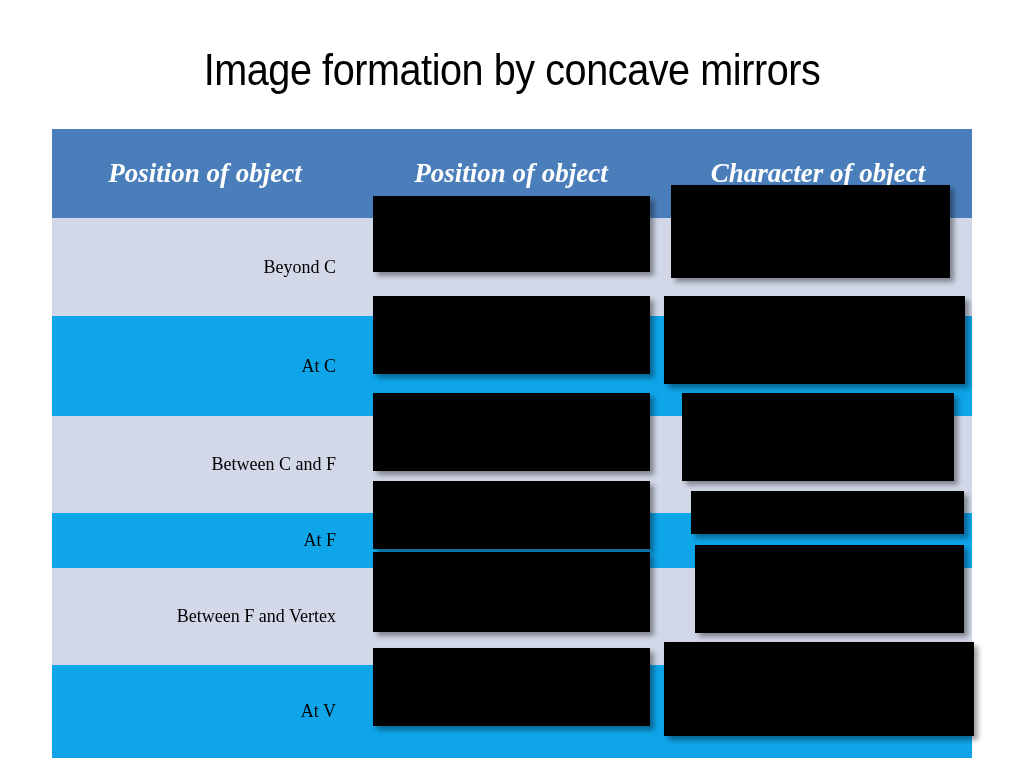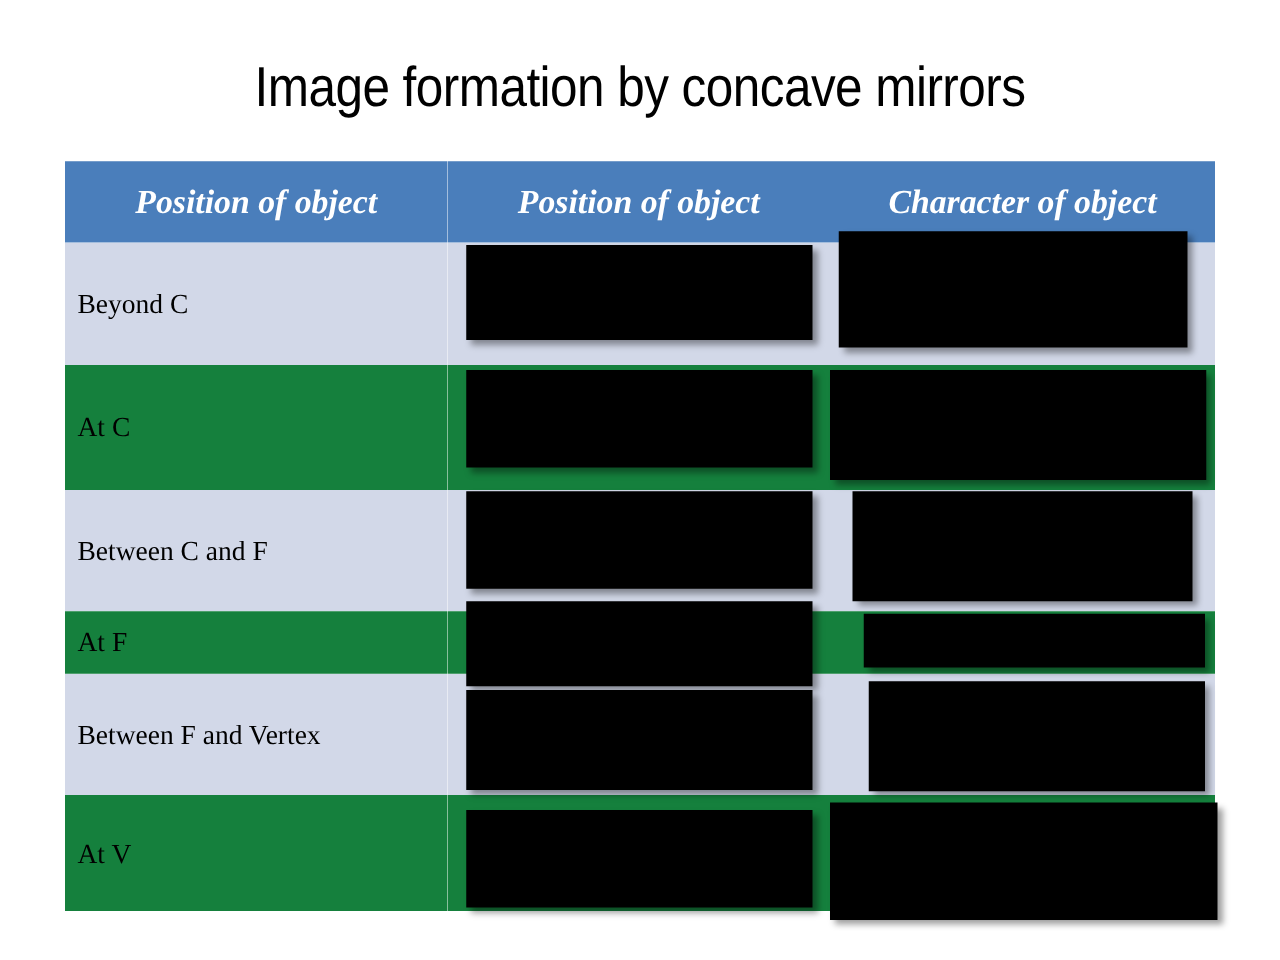--- a/index.html
+++ b/index.html
@@ -43,21 +43,21 @@
     height: 592px;
     border-collapse: collapse;
     table-layout: fixed;
   }
   #mirror-table col.c1 { width: 306px; }
   #mirror-table col.c2 { width: 306px; }
   #mirror-table col.c3 { width: 308px; }
 
   #mirror-table th,
   #mirror-table td {
-    padding: 4px;
+    padding: 16px;
     margin: 0;
     border: none;
     vertical-align: middle;
     position: relative;
   }
 
   
   .head-row th {
     height: 57px;
     background: #4a7ebb;
@@ -69,28 +69,28 @@
     font-family: "Liberation Serif", "DejaVu Serif", serif;
     border-right: 2px solid #ffffff;
     letter-spacing: 0px;
   }
   .head-row th:last-child { border-right: none; }
 
   
   .body-row td {
     border-right: 2px solid #ffffff;
     border-bottom: 2px solid #ffffff;
-    text-align: left;
-    font-size: 22px;
+    text-align: right;
+    font-size: 18px;
     color: #000000;
     line-height: 1.25;
   }
   .body-row td:last-child { border-right: none; }
   .body-row.odd td  { background: #d2d8e8; }
-  .body-row.even td { background: #15803d; }
+  .body-row.even td { background: #0ea5e9; }
   .body-row:last-child td { border-bottom: none; }
 
   .pos-label {
     display: block;
     padding: 0 6px;
   }
 
   
   .redact {
     position: absolute;

